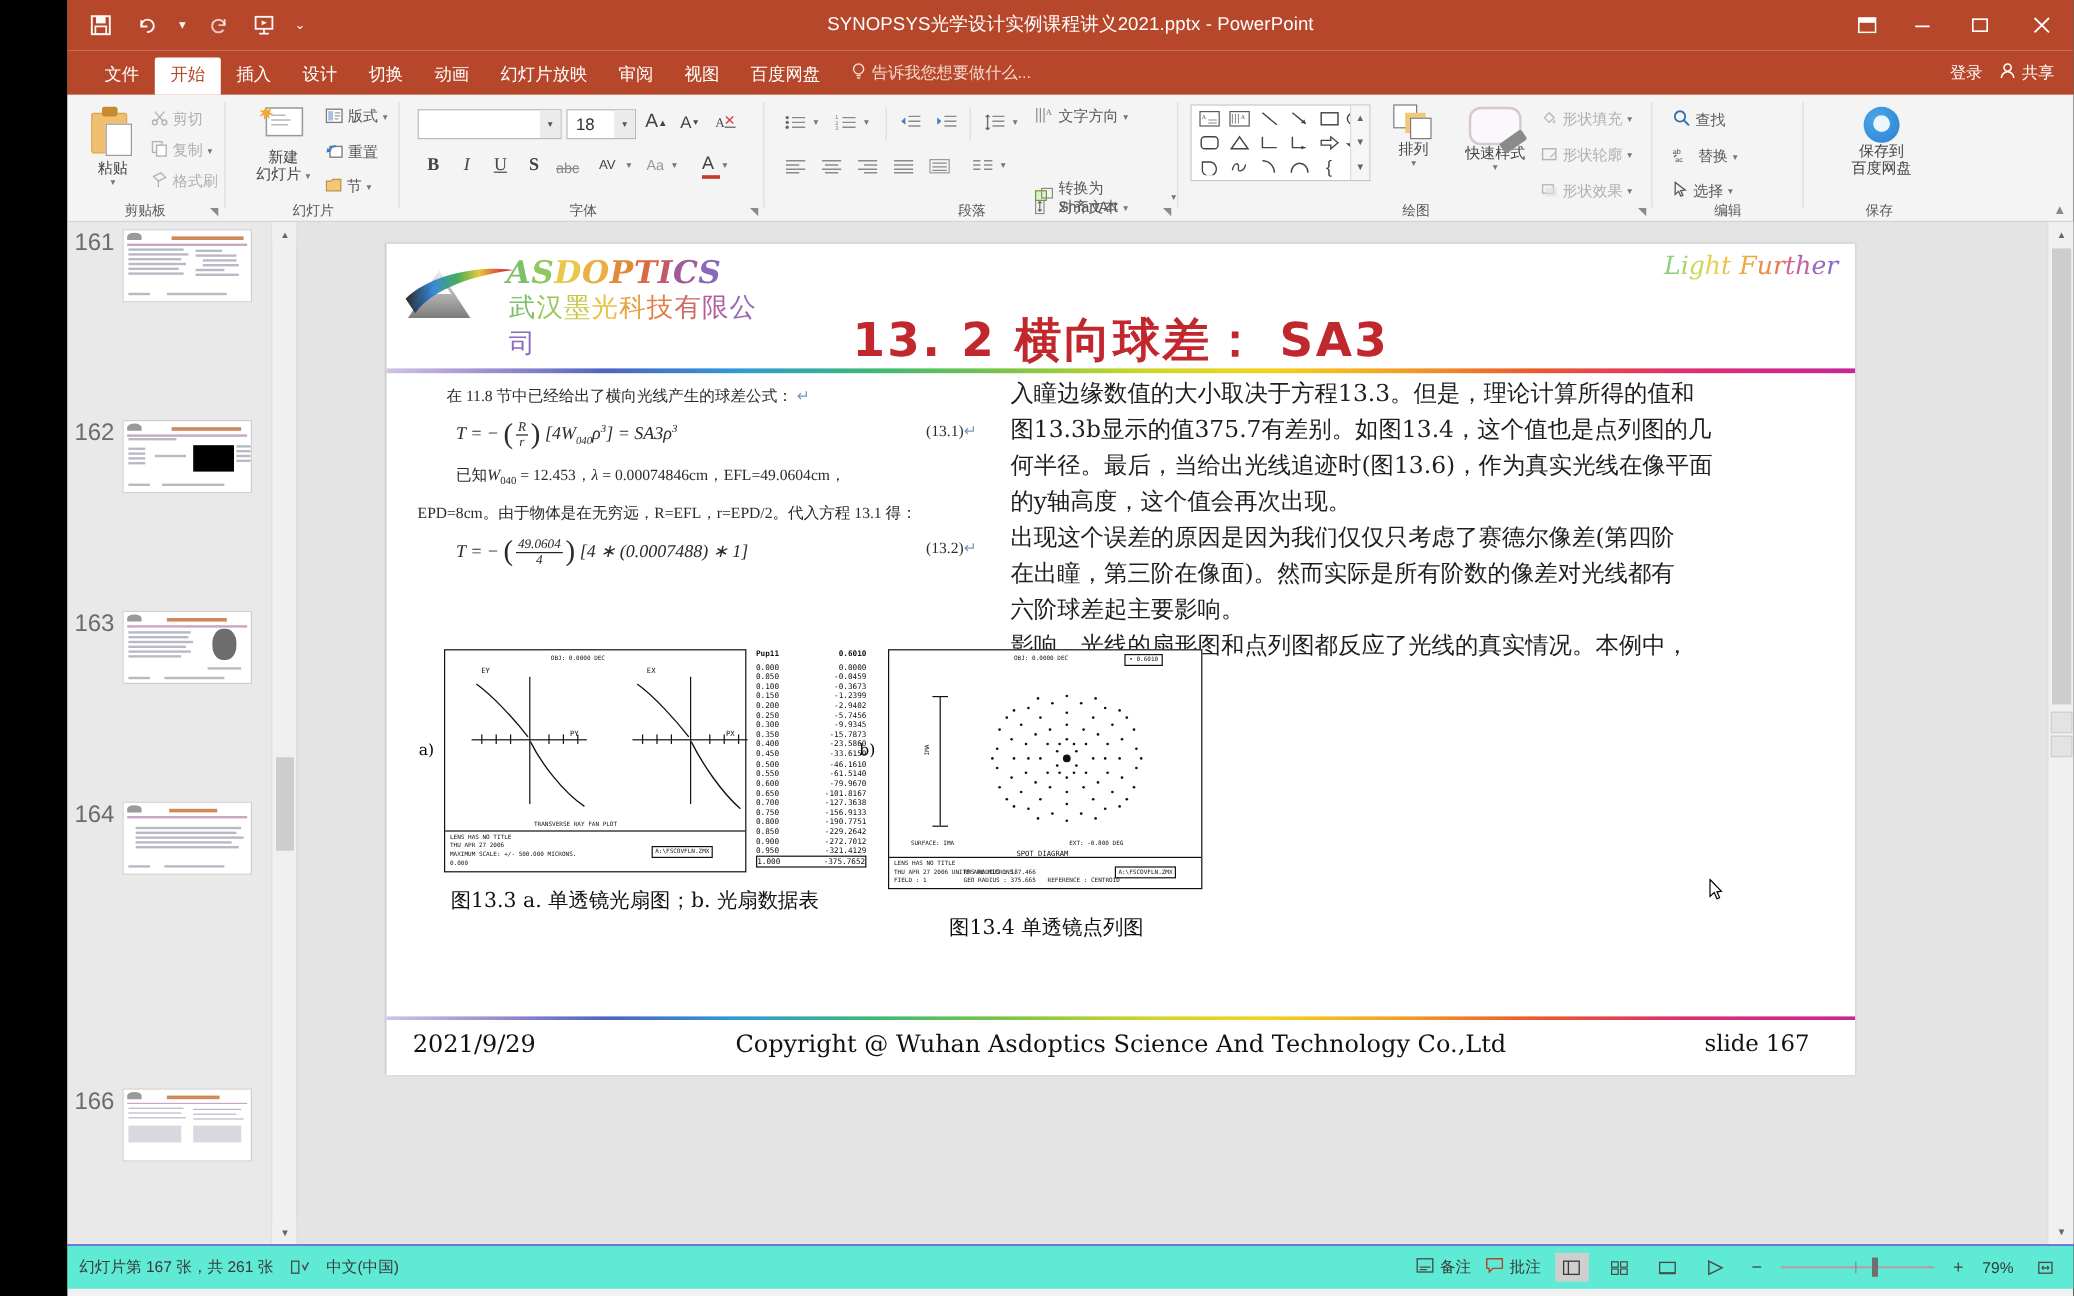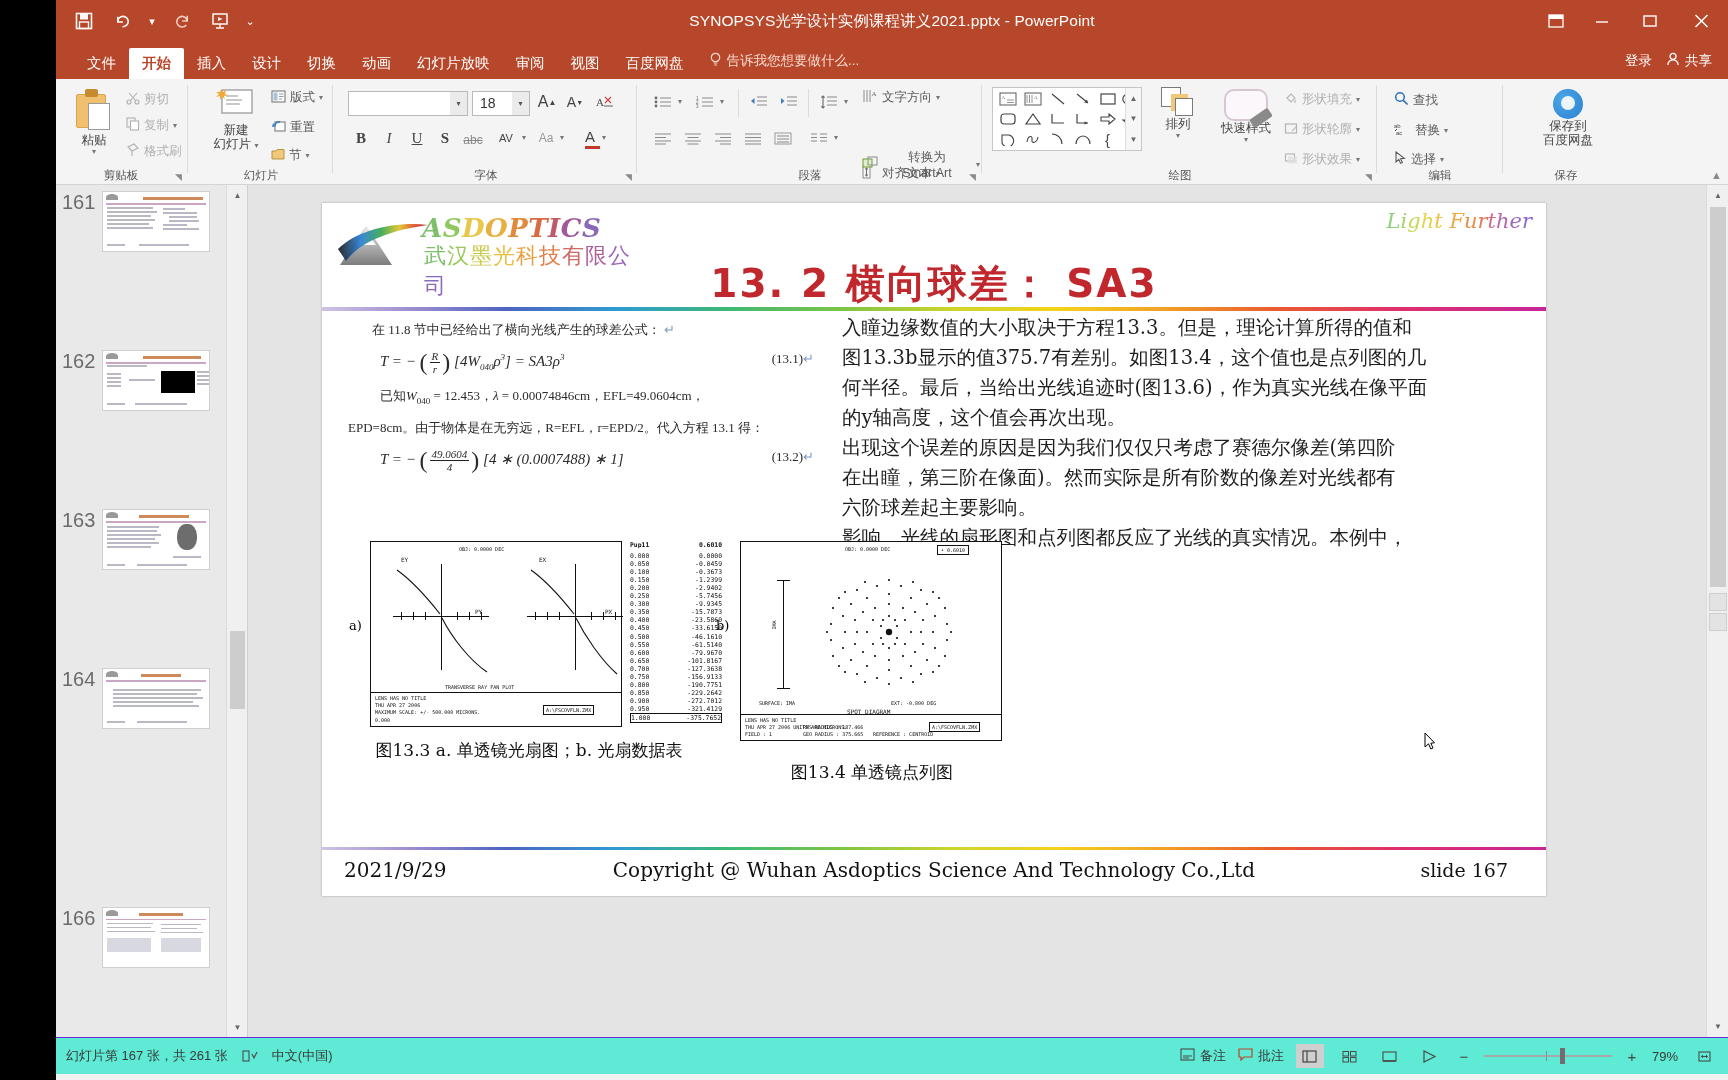--- a/index.html
+++ b/index.html
@@ -24,35 +24,35 @@
                color:#fff; font-size:15.5px; letter-spacing:.1px;}
   .win-ctrls { position:absolute; right:0; top:0; height:42px; display:flex; align-items:center; }
   .win-ctrl { width:48px; height:42px; display:flex; align-items:center; justify-content:center; color:#fff; font-size:15px;}
   .win-ctrl.close { width:54px; font-size:19px;}
   .ribbon-opt { width:44px; height:42px; display:flex; align-items:center; justify-content:center; color:#fff; font-size:13px;}
 
   
   .tabstrip { position:relative; height:37px; background:#b7472a; }
   .tabs { display:flex; align-items:flex-end; height:37px; padding-left:18px; }
   .tab { height:31px; padding:0 13px; line-height:31px; color:#fff; font-size:14.5px; border-radius:2px 2px 0 0; }
-  .tab.active { background:#fff; color:#b7472a; font-weight:700; }
+  .tab.active { background:#fff; color:#b7472a; font-weight:400; }
   .tellme { display:flex; align-items:center; height:37px; color:#f6d8cf; font-size:13.5px; gap:5px; padding-left:12px;}
   .bulb { font-size:14px; }
   .acct { position:absolute; right:0; top:0; height:37px; display:flex; align-items:center; gap:14px; padding-right:16px;
           color:#fff; font-size:13.5px;}
   .acct .itm { display:flex; align-items:center; gap:5px;}
 
   
   .ribbon { position:relative; height:106px; background:#f4f4f4; border-bottom:1px solid #d4d4d4; }
   .rgroup { position:absolute; top:0; height:106px; }
   .rgroup .gname { position:absolute; bottom:2px; width:100%; text-align:center; font-size:11.5px; color:#575757;}
   .rsep { position:absolute; top:6px; width:1px; height:88px; background:#dcdcdc;}
   .bigbtn { position:absolute; display:flex; flex-direction:column; align-items:center; }
   .bigbtn .lbl { font-size:12.5px; color:#444; text-align:center; line-height:14px;}
-  .smallitem { position:absolute; display:flex; align-items:center; gap:4px; font-size:12.5px; color:#5a5a5a;text-align:center;}
+  .smallitem { position:absolute; display:flex; align-items:center; gap:4px; font-size:12.5px; color:#5a5a5a;}
   .smallitem.dis { color:#b0b0b0;}
   .caret { font-size:8px; color:#777; }
   .ico { display:inline-block; }
 
   
   .clip-big { width:40px;height:44px; position:relative;}
   .clip-body{position:absolute;left:2px;top:5px;width:30px;height:34px;background:#f0c070;border:1.5px solid #d8a64c;border-radius:2px;}
   .clip-clip{position:absolute;left:11px;top:0px;width:13px;height:8px;background:#c58b30;border-radius:2px;}
   .clip-page{position:absolute;left:14px;top:14px;width:22px;height:27px;background:#fff;border:1.5px solid #9a9a9a;}
 

